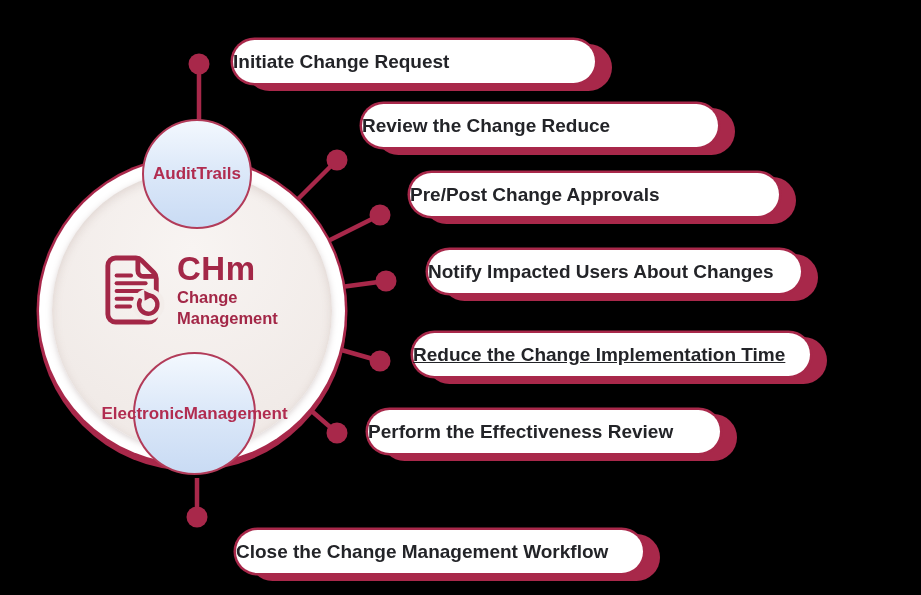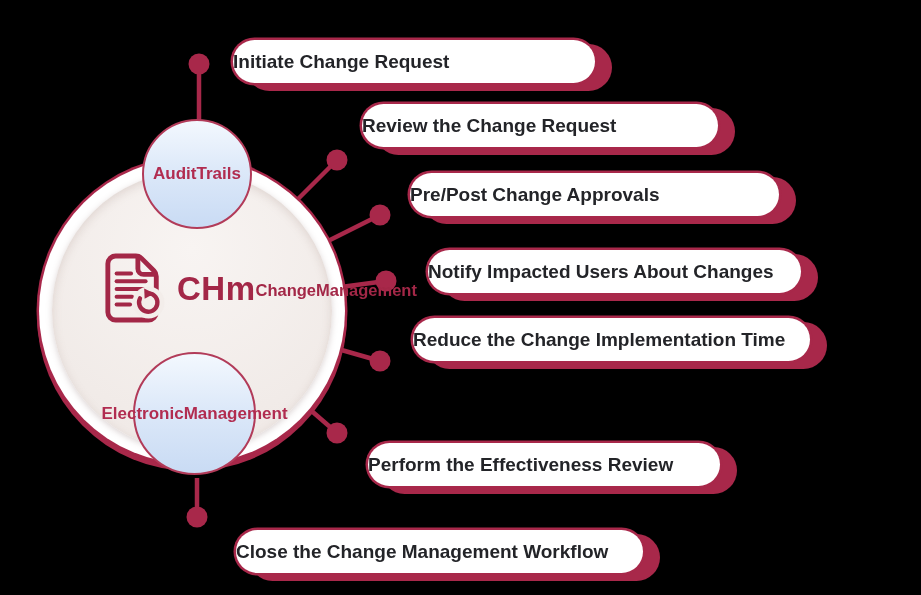--- a/index.html
+++ b/index.html
@@ -17,23 +17,23 @@
     box-shadow:0 0 0 2.5px #A8284A, 0 5px 0 2px #A8284A;
   }
   .big-circle-inner{
     position:absolute;inset:13px;border-radius:50%;
     background:radial-gradient(circle at 50% 28%, #f8f4f2 0%, #f1ebe8 70%, #eee7e4 100%);
     box-shadow:inset 0 3px 10px rgba(150,125,115,0.22), 0 2px 6px rgba(130,100,100,0.28);
   }
   .center-content{
     position:absolute;left:64px;top:94px;display:flex;align-items:center;gap:12px;
   }
-  .center-text{display:flex;flex-direction:row;}
+  .center-text{display:flex;flex-direction:column;}
   .center-code{font-size:33px;font-weight:800;color:#A32747;line-height:1;letter-spacing:0.5px;}
-  .center-sub{font-size:16.5px;font-weight:700;color:#A32747;line-height:1.1;margin-top:9px;}
+  .center-sub{font-size:16.5px;font-weight:700;color:#A32747;line-height:1.1;margin-top:3px;}
 
   
   .bubble{
     position:absolute;border-radius:50%;z-index:3;
     background:linear-gradient(180deg,#f3f8fe 0%,#dde9f9 45%,#c9dbf4 100%);
     border:2px solid #B23B59;
     display:flex;flex-direction:row;align-items:center;justify-content:center;
     text-align:center;color:#B12C50;font-weight:700;font-size:17px;line-height:1.25;
     box-sizing:border-box;
   }
@@ -44,22 +44,22 @@
   .pill{
     position:absolute;height:43px;background:#fff;border-radius:22px;z-index:4;
     display:flex;align-items:center;box-sizing:border-box;
     font-size:19px;font-weight:700;color:#232428;white-space:nowrap;
     box-shadow:0 0 0 2.5px #A8284A, 15px 6px 0 2px #A8284A;
   }
   .pill-1{left:233px;top:40px;width:362px;}
   .pill-2{left:362px;top:104px;width:356px;}
   .pill-3{left:410px;top:173px;width:369px;}
   .pill-4{left:428px;top:250px;width:373px;}
-  .pill-5{left:413px;top:318px;width:397px;}
-  .pill-6{left:368px;top:410px;width:352px;margin-top:33px;}
+  .pill-5{left:413px;top:333px;width:397px;text-decoration:underline;}
+  .pill-6{left:368px;top:410px;width:352px;}
   .pill-7{left:236px;top:494px;width:407px;margin-top:36px;}
 </style>
 </head>
 <body>
 
 <div class="canvas">
 
   <svg class="connectors" width="921" height="595" viewBox="0 0 921 595">
     <g stroke="#A8284A" stroke-width="4.5">
       <line x1="199" y1="70" x2="199" y2="125"></line>
@@ -109,20 +109,20 @@
   <div class="bubble bubble-audit">
     <span>Audit</span>
     <span>Trails</span>
   </div>
   <div class="bubble bubble-esig">
     <span>Electronic</span>
     <span>Management</span>
   </div>
 
   <div class="pill pill-1">Initiate Change Request</div>
-  <div class="pill pill-2">Review the Change Request</div>
+  <div class="pill pill-2">Review the Change Reduce</div>
   <div class="pill pill-3">Pre/Post Change Approvals</div>
   <div class="pill pill-4">Notify Impacted Users About Changes</div>
   <div class="pill pill-5">Reduce the Change Implementation Time</div>
   <div class="pill pill-6">Perform the Effectiveness Review</div>
   <div class="pill pill-7">Close the Change Management Workflow</div>
 
 </div>
 
 </body></html>

